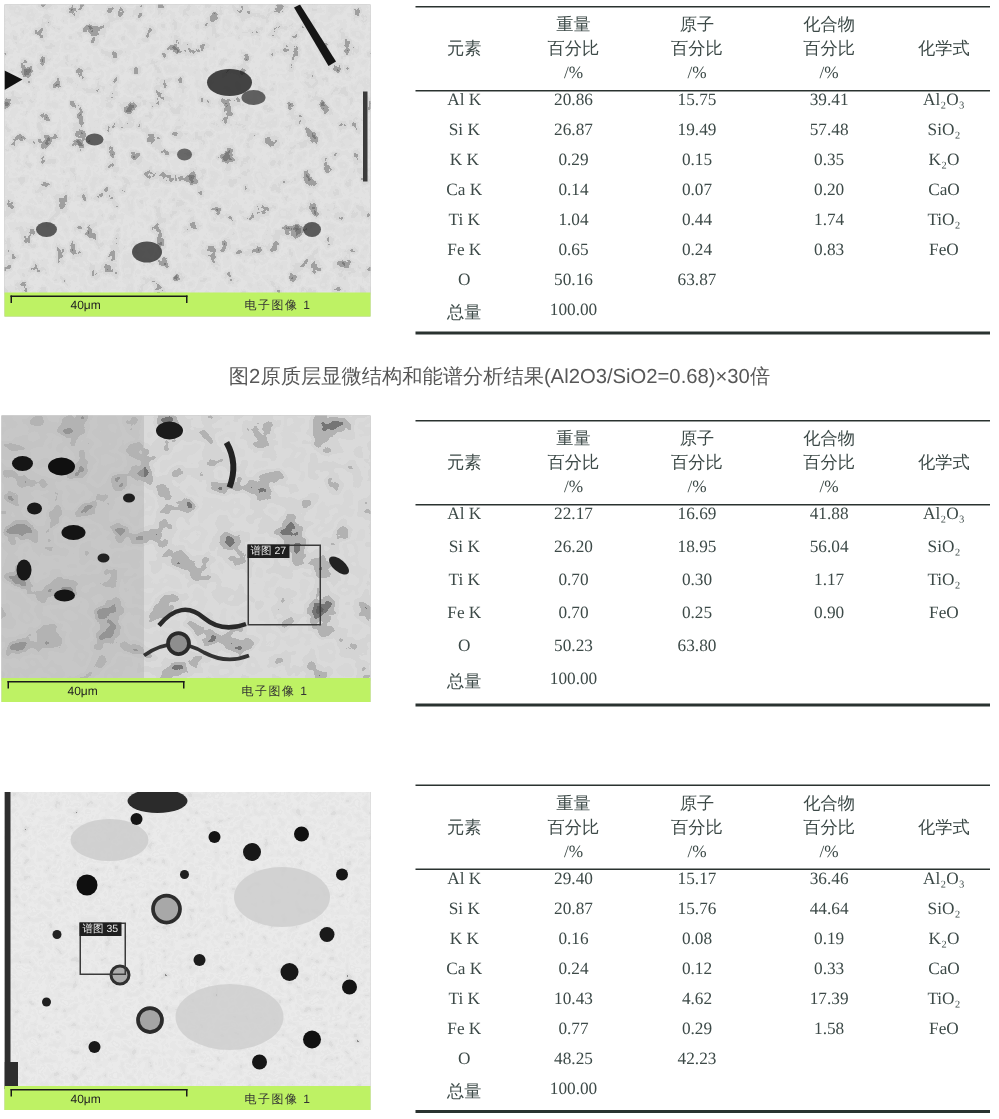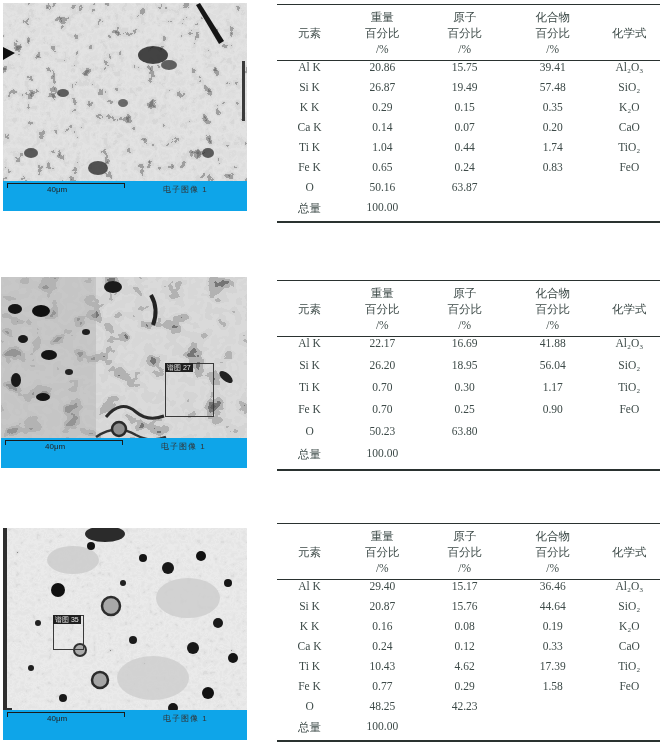--- a/index.html
+++ b/index.html
@@ -6,21 +6,21 @@
   .page{position:relative;width:666px;height:746px;background:#ffffff;overflow:hidden;
         font-family:"Liberation Sans","DejaVu Sans",sans-serif;}
 
   
   figure.sem{position:absolute;margin:0;padding:0;background:#b5b5b5;}
   figure.sem svg{display:block;}
   #f1{left:3px;top:3px;width:244px;height:208px;}
   #f2{left:1px;top:277px;width:246px;height:191px;}
   #f3{left:3px;top:528px;width:244px;height:212px;}
 
-  .scale-strip{position:absolute;left:0;right:0;bottom:0;height:30px;background:#0ea5e9;}
+  .scale-strip{position:absolute;left:0;right:0;bottom:0;height:16px;background:#bef264;}
   .scale-line{position:absolute;left:4px;top:2px;width:116px;height:4px;
               border-top:1.5px solid #1a1a1a;border-left:1px solid #1a1a1a;border-right:1px solid #1a1a1a;}
   .scale-text{position:absolute;left:44px;top:5px;font-size:8px;line-height:8px;color:#222;}
   .img-label{position:absolute;left:128px;top:5px;font-size:8px;line-height:8px;color:#333;letter-spacing:1px;margin-left:32px;}
 
   .marker{position:absolute;border:1.5px solid #3a3a3a;}
   #f2 .marker{left:164px;top:86px;width:47px;height:52px;}
   #f3 .marker{left:50px;top:87px;width:29px;height:33px;}
   .marker-label{position:absolute;left:-1px;top:-1px;background:#1f1f1f;color:#e8e8e8;
                 font-size:7px;line-height:9px;padding:0 2px;white-space:nowrap;}
@@ -185,20 +185,21 @@
       </div>
       <div class="trow">
         <div class="cell">总量</div>
         <div class="cell">100.00</div>
         <div class="cell"></div>
         <div class="cell"></div>
         <div class="cell"></div>
       </div>
     </div>
 
+  <div class="caption" id="c1">图2原质层显微结构和能谱分析结果(Al2O3/SiO2=0.68)×30倍</div>
 
   <figure class="sem" id="f2">
     <svg width="246" height="177">
       <rect width="246" height="177" fill="#b0b0b0"></rect>
       <rect width="246" height="177" filter="url(#tex2)"></rect>
       <rect x="0" y="0" width="95" height="177" fill="#b4b4b4" opacity="0.5"></rect>
       <g>
         <ellipse cx="14" cy="32" rx="7" ry="5" fill="#151515"></ellipse>
         <ellipse cx="40" cy="34" rx="9" ry="6" fill="#101010"></ellipse>
         <ellipse cx="22" cy="62" rx="5" ry="4" fill="#1a1a1a"></ellipse>

